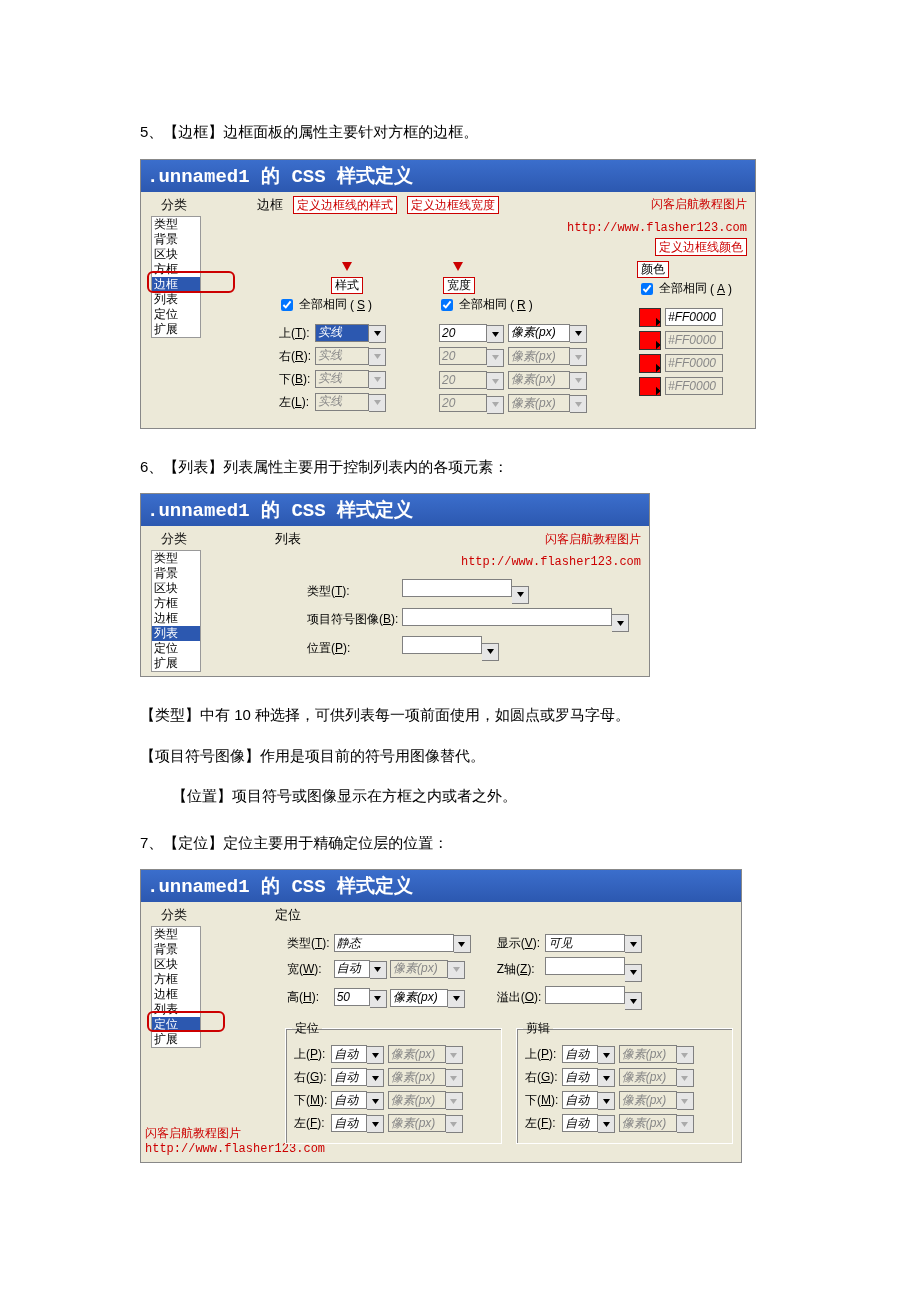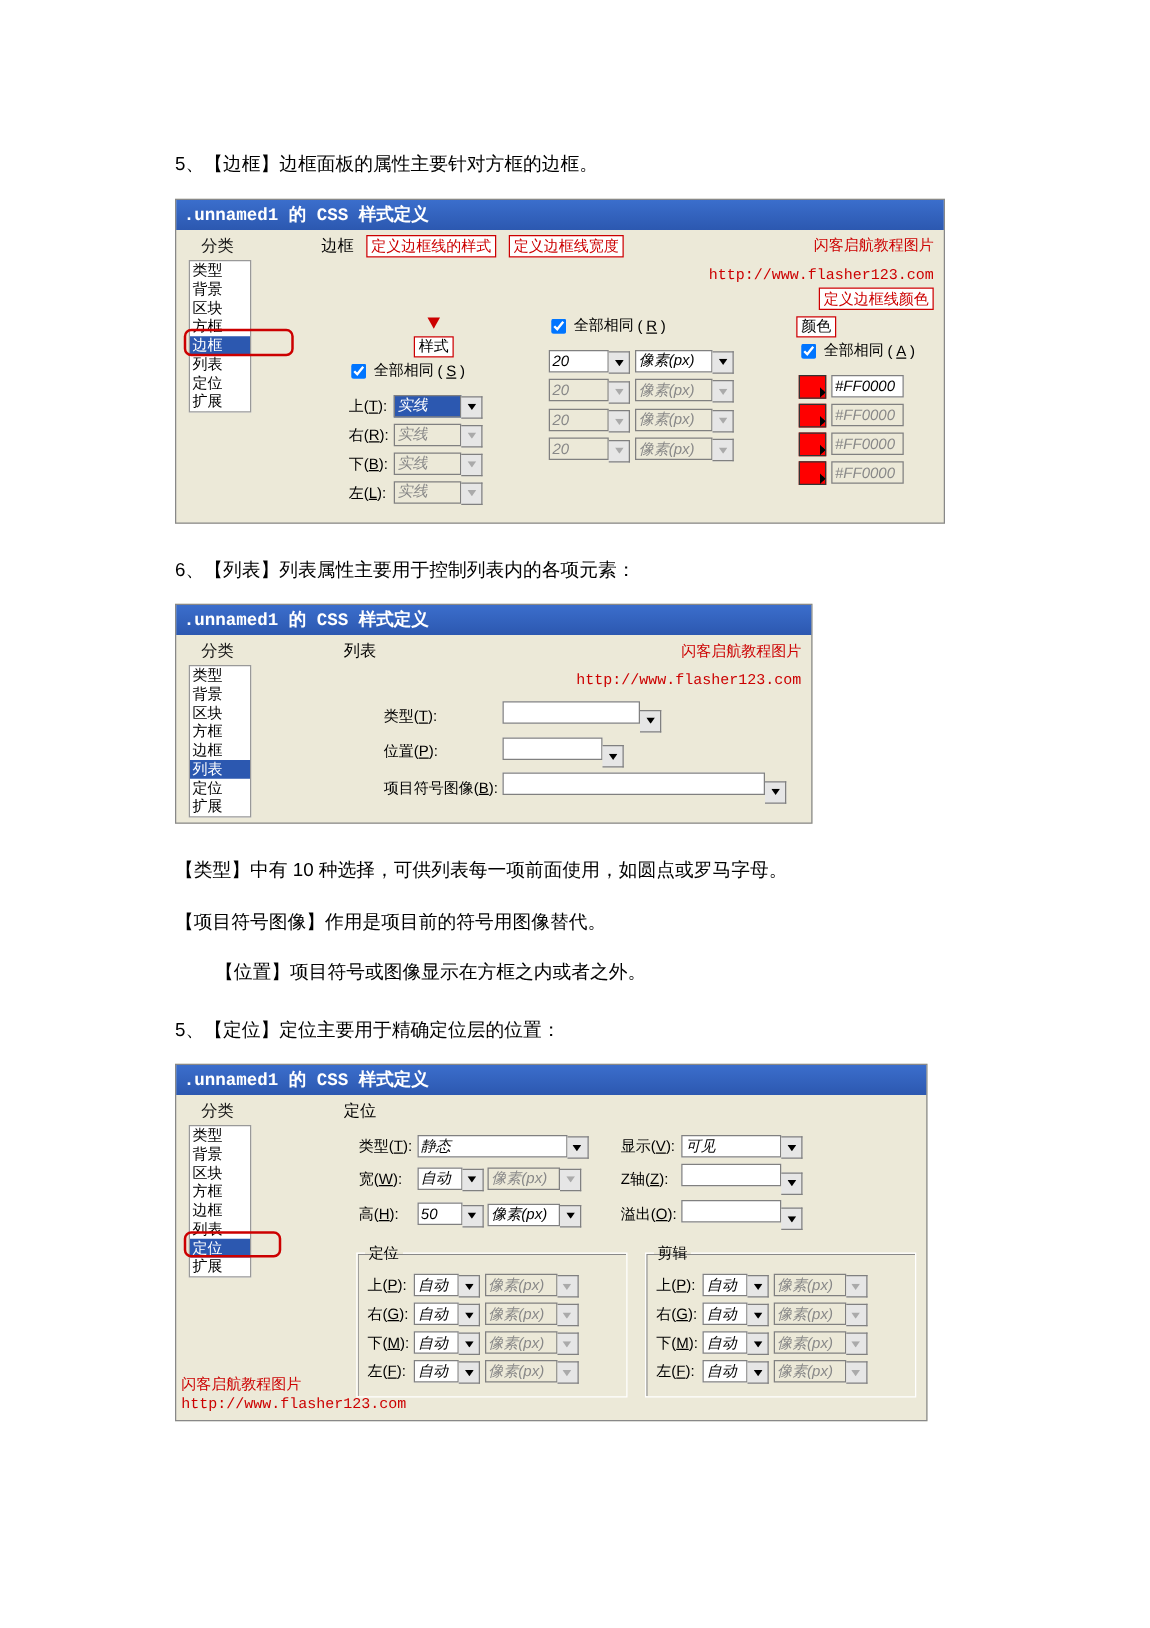--- a/index.html
+++ b/index.html
@@ -17,21 +17,21 @@
     border: 1px solid #888;
     width: 614px;
     margin: 8px 0 24px;
   }
   .dialog.small { width: 508px; }
   .titlebar {
     background: linear-gradient(to bottom, #3b6ecc, #2c58b0);
     color: #fff;
     font-weight: bold;
     font-family: "Courier New", monospace;
-    font-size: 14px;
+    font-size: 19px;
     padding: 3px 6px;
   }
   .body { display: flex; border-radius: 20px; }
   .sidebar-col { width: 130px; position: relative; }
   .sidebar-label { font-size: 13px; padding: 4px 10px 2px 20px; color: #111; }
   .category-list {
     background: #fff;
     border: 1px solid #999;
     width: 48px;
     margin: 0 0 4px 10px;
@@ -227,20 +227,24 @@
                       <svg viewBox="0 0 7 5">
                         <path d="M0 0h7L3.5 5z"></path>
                       </svg>
                     </span></td>
                 </tr>
           </tbody>
             </table>
         </div>
 
         <div class="col" style="width:180px;">
+          <div style="text-align:left; margin-left:6px;">
+            <div class="arrow-down" style="margin-left:10px;"></div>
+            <span class="grp-title">宽度</span>
+          </div>
           <label class="chk"><input type="checkbox" checked="" style=""><span>全部相同</span>(<span class="underline">R</span>)</label>
           <table class="form">
             <tbody>
                 <tr>
                   <td><span class="tbox" style="width:48px">20</span><span class="dropbtn">
                       <svg viewBox="0 0 7 5">
                         <path d="M0 0h7L3.5 5z"></path>
                       </svg>
                     </span></td>
                 <td><span class="cbox" style="width:62px">像素(px)</span><span class="dropbtn">
@@ -349,46 +353,46 @@
         <tbody>
             <tr>
               <td class="lbl"><span>类型</span>(<span class="underline">T</span>):</td>
             <td><span class="cbox" style="width:110px"></span><span class="dropbtn">
                   <svg viewBox="0 0 7 5">
                     <path d="M0 0h7L3.5 5z"></path>
                   </svg>
                 </span></td>
             </tr>
         <tr>
+              <td class="lbl"><span>项目符号图像</span>(<span class="underline">B</span>):</td>
+            <td><span class="cbox" style="width:210px"></span><span class="dropbtn">
+                  <svg viewBox="0 0 7 5">
+                    <path d="M0 0h7L3.5 5z"></path>
+                  </svg>
+                </span></td>
+            </tr>
+        <tr>
               <td class="lbl"><span>位置</span>(<span class="underline">P</span>):</td>
             <td><span class="cbox" style="width:80px"></span><span class="dropbtn">
-                  <svg viewBox="0 0 7 5">
-                    <path d="M0 0h7L3.5 5z"></path>
-                  </svg>
-                </span></td>
-            </tr>
-        <tr>
-              <td class="lbl"><span>项目符号图像</span>(<span class="underline">B</span>):</td>
-            <td><span class="cbox" style="width:210px"></span><span class="dropbtn">
                   <svg viewBox="0 0 7 5">
                     <path d="M0 0h7L3.5 5z"></path>
                   </svg>
                 </span></td>
             </tr>
       </tbody>
         </table>
     </div>
   </div>
 </div>
 
 <p class="para">【类型】中有 10 种选择，可供列表每一项前面使用，如圆点或罗马字母。</p>
 <p class="para" style="margin-top:0;">【项目符号图像】作用是项目前的符号用图像替代。</p>
 <p class="para" style="margin-top:0;margin-left:32px;">【位置】项目符号或图像显示在方框之内或者之外。</p>
 
-<p class="para">5、【定位】定位主要用于精确定位层的位置：</p>
+<p class="para">7、【定位】定位主要用于精确定位层的位置：</p>
 
 <div class="dialog" style="width:600px;">
   <div class="titlebar">.unnamed1 的 CSS 样式定义</div>
   <div class="body">
     <div class="sidebar-col">
       <div class="sidebar-label">分类</div>
       <ul class="category-list">
         <li>类型</li>
         <li>背景</li>
         <li>区块</li>

